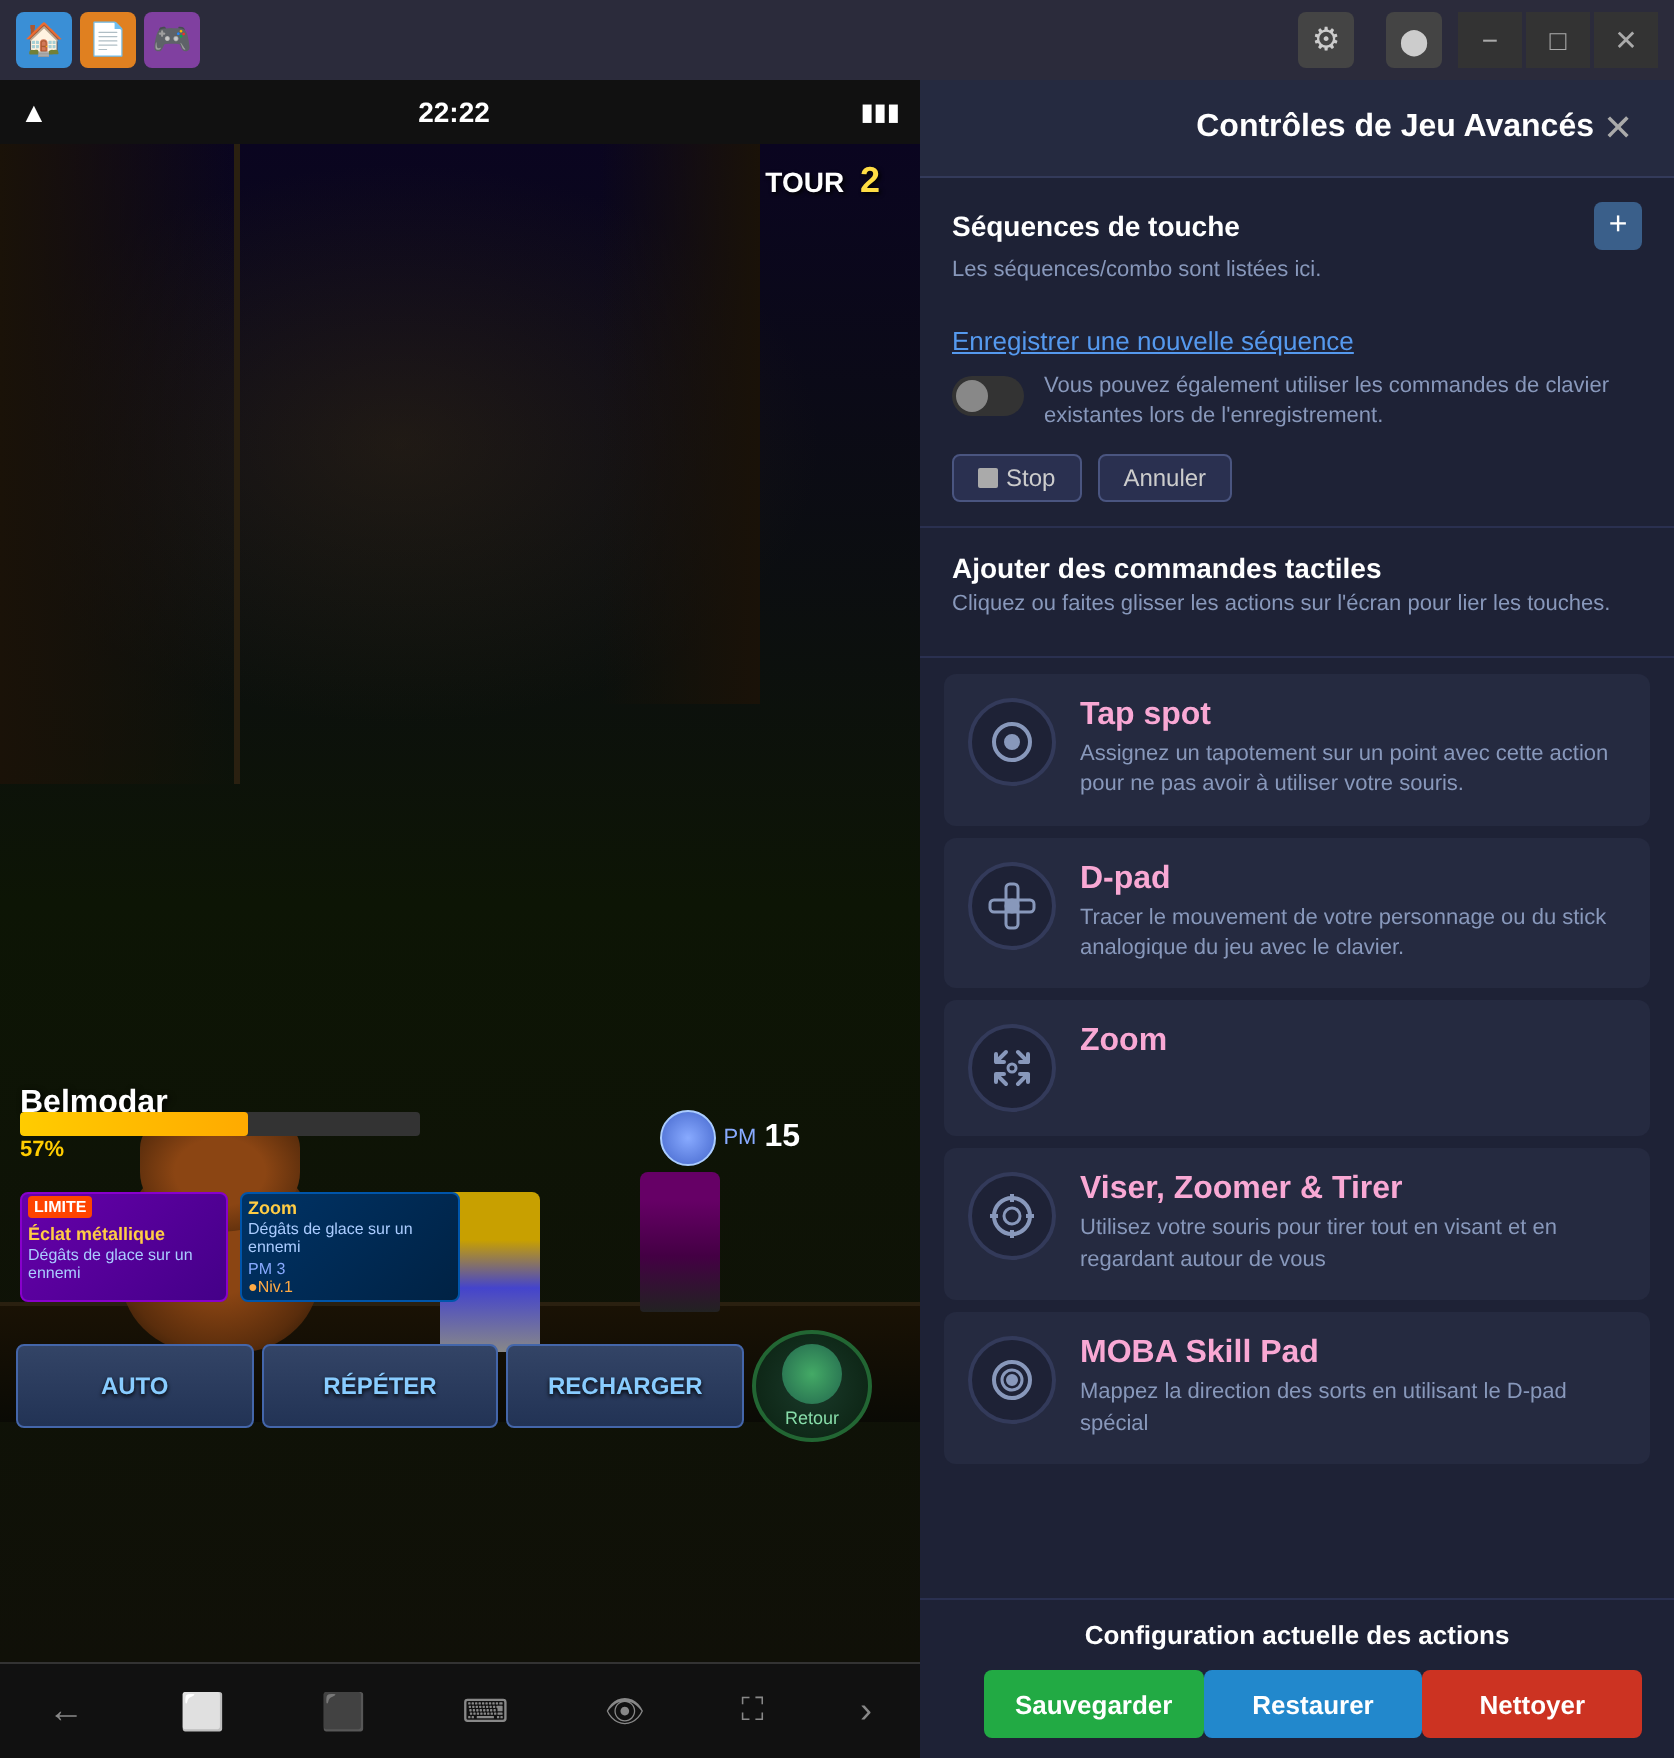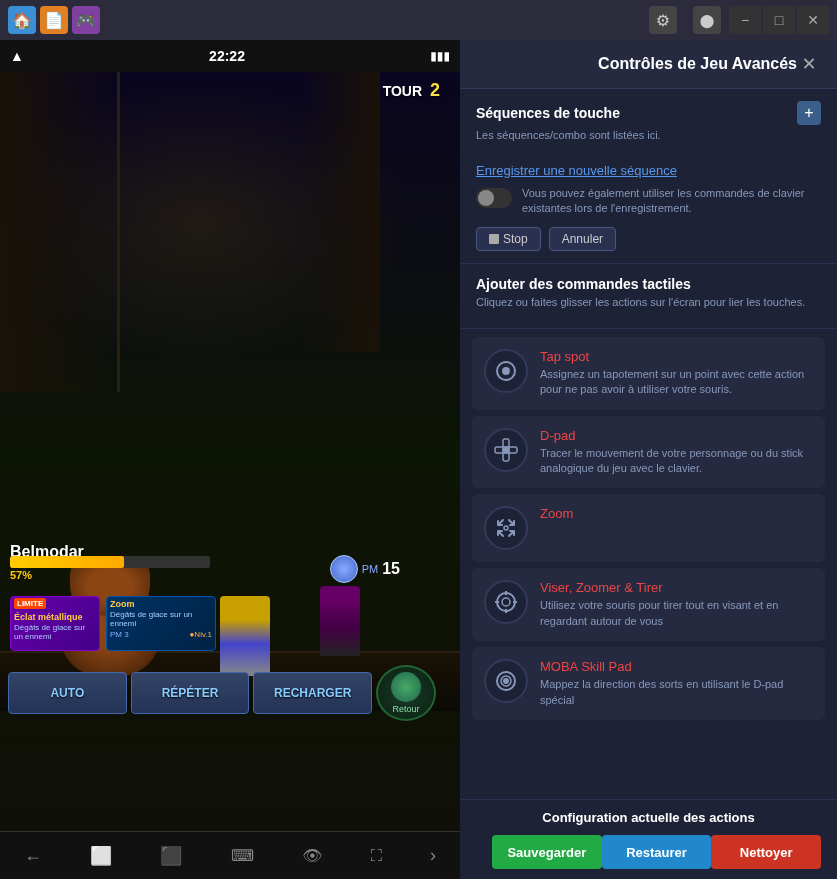--- a/index.html
+++ b/index.html
@@ -257,21 +257,21 @@
     }
     .skill-btn {
       border-radius: 4px;
       border: 1px solid #555;
       overflow: hidden;
       display: flex;
       flex-direction: column;
       cursor: pointer;
     }
     .skill-btn.limite {
-      width: 90px;
+      width: 104px;
       height: 55px;
       background: linear-gradient(135deg, #6600aa, #440088);
       border-color: #8800cc;
     }
     .skill-btn.glace {
       width: 110px;
       height: 55px;
       background: linear-gradient(135deg, #003366, #002244);
       border-color: #0055aa;
     }
@@ -293,20 +293,21 @@
       font-weight: bold;
       padding: 1px 3px;
       border-radius: 2px;
       margin: 1px 3px;
       align-self: flex-start;
     }
     .skill-pm-niv {
       display: flex;
       justify-content: space-between;
       padding: 1px 3px;
+      flex-direction: column;
     }
     .skill-pm {
       color: #88aaff;
       font-size: 8px;
     }
     .skill-niv {
       color: #ffaa44;
       font-size: 8px;
     }
     
@@ -559,23 +560,23 @@
     }
     .command-icon-svg {
       width: 26px;
       height: 26px;
       fill: none;
       stroke: #8898bb;
       stroke-width: 2;
     }
     .command-text { flex: 1; }
     .command-name {
-      color: #ef4444;
-      font-size: 13px;
-      font-weight: normal;
+      color: #f9a8d4;
+      font-size: 16px;
+      font-weight: bold;
       margin-bottom: 3px;
     }
     .command-desc {
       color: #8898bb;
       font-size: 11px;
       line-height: 1.4;
     }
 
     
     .panel-footer-section {

